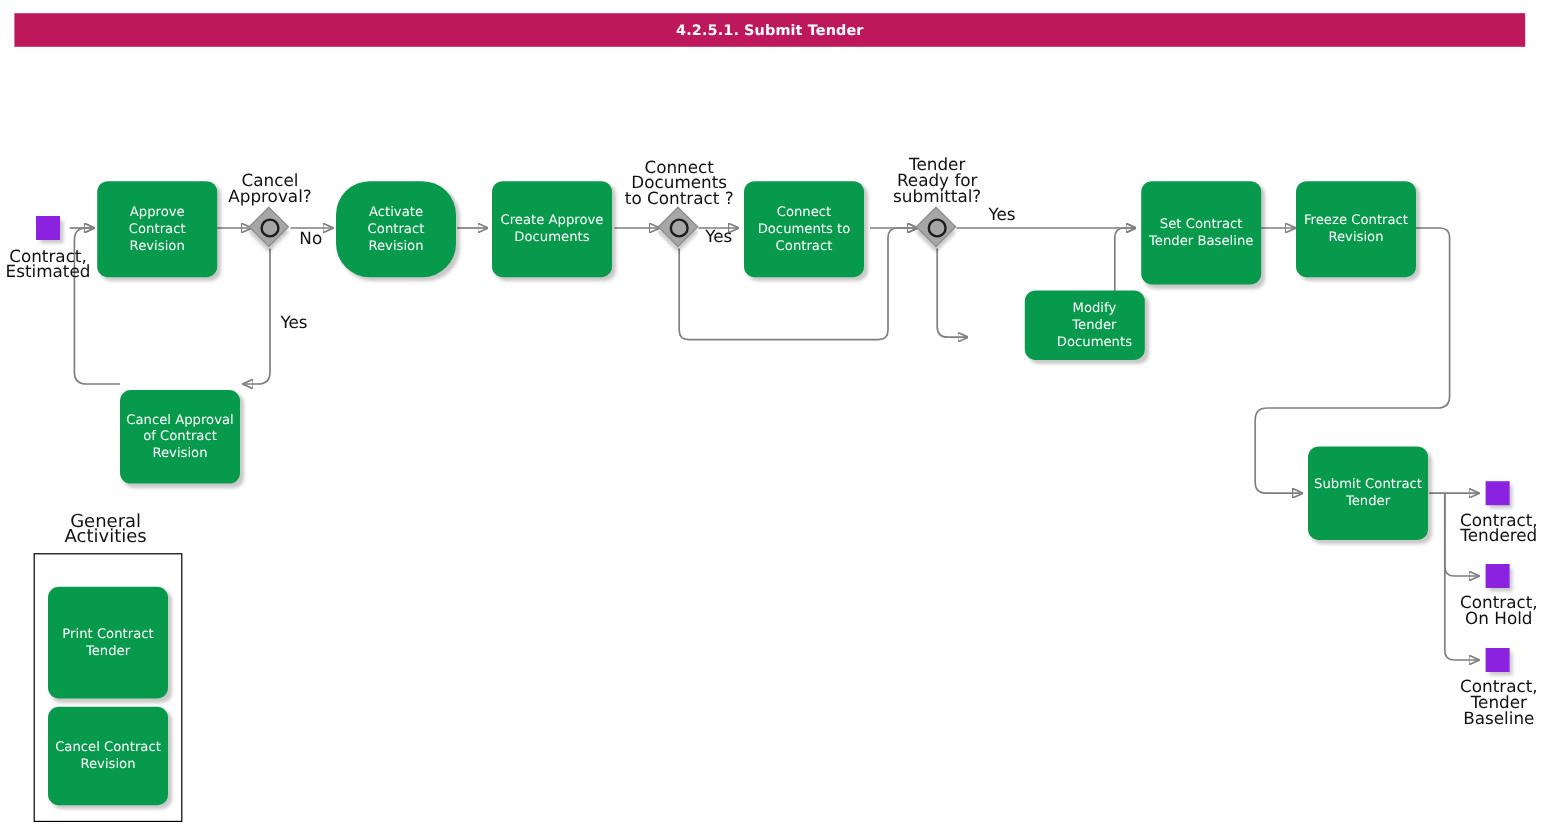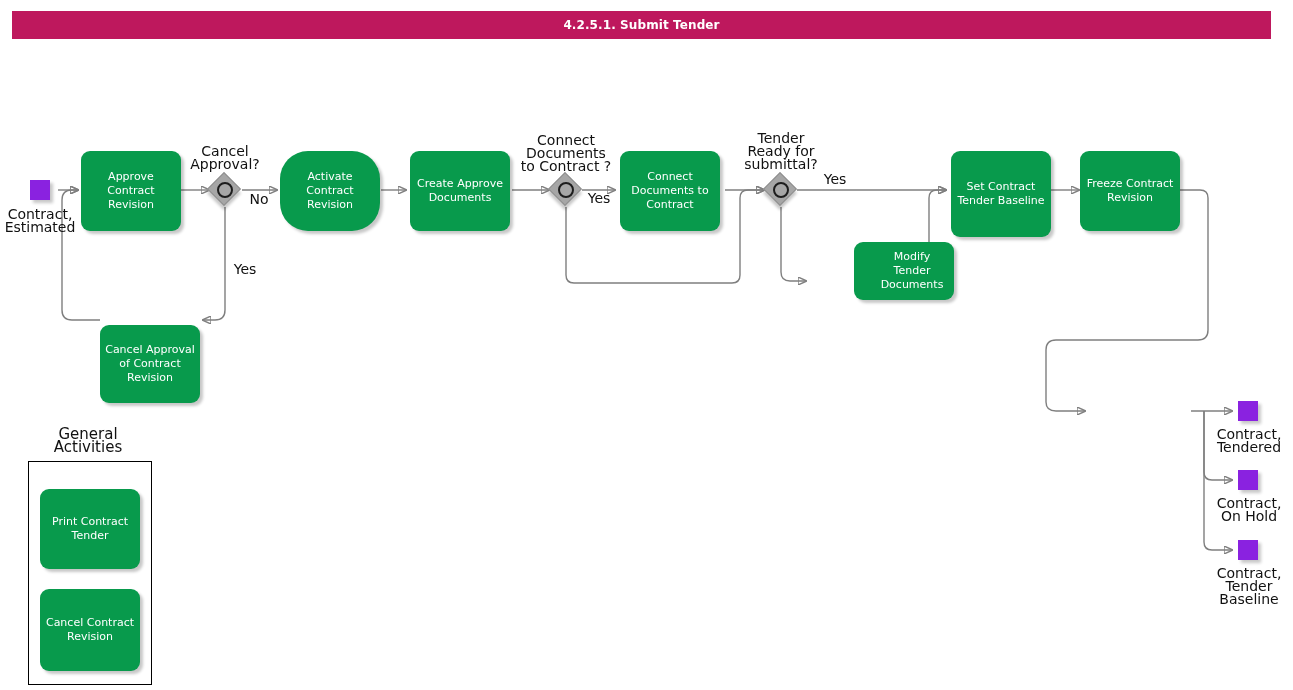--- a/index.html
+++ b/index.html
@@ -176,20 +176,24 @@
   <div class="task" style="left:951px;top:151px;width:100px;height:86px;">
     <span>Set Contract
 Tender Baseline</span>
   </div>
 
   <div class="task" style="left:1080px;top:151px;width:100px;height:80px;">
     <span>Freeze Contract
 Revision</span>
   </div>
 
+  <div class="task" style="left:1090px;top:372px;width:100px;height:78px;">
+    <span>Submit Contract
+Tender</span>
+  </div>
 
   <div class="gateway" style="left:209px;top:174px;">
     <div class="dia"></div>
     <div class="ring"></div>
   </div>
   <div class="lbl" style="left:175px;top:145px;width:100px;">Cancel
 Approval?</div>
 
   <div class="gateway" style="left:550px;top:174px;">
     <div class="dia"></div>
@@ -223,21 +227,21 @@
   <div class="event" style="left:1238px;top:540px;"></div>
   <div class="lbl" style="left:1204px;top:567px;width:90px;">Contract,
 Tender
 Baseline</div>
 
   <div class="pool-title" style="left:40px;top:428px;width:96px;">General
 Activities</div>
 
   <div class="pool" style="left:28px;top:461px;width:122px;height:222px;"></div>
 
-  <div class="task" style="left:40px;top:489px;width:100px;height:80px;">
+  <div class="task" style="left:40px;top:489px;width:100px;height:93px;">
     <span>Print Contract
 Tender</span>
   </div>
 
   <div class="task" style="left:40px;top:589px;width:100px;height:82px;">
     <span>Cancel Contract
 Revision</span>
   </div>
 
 </div>

